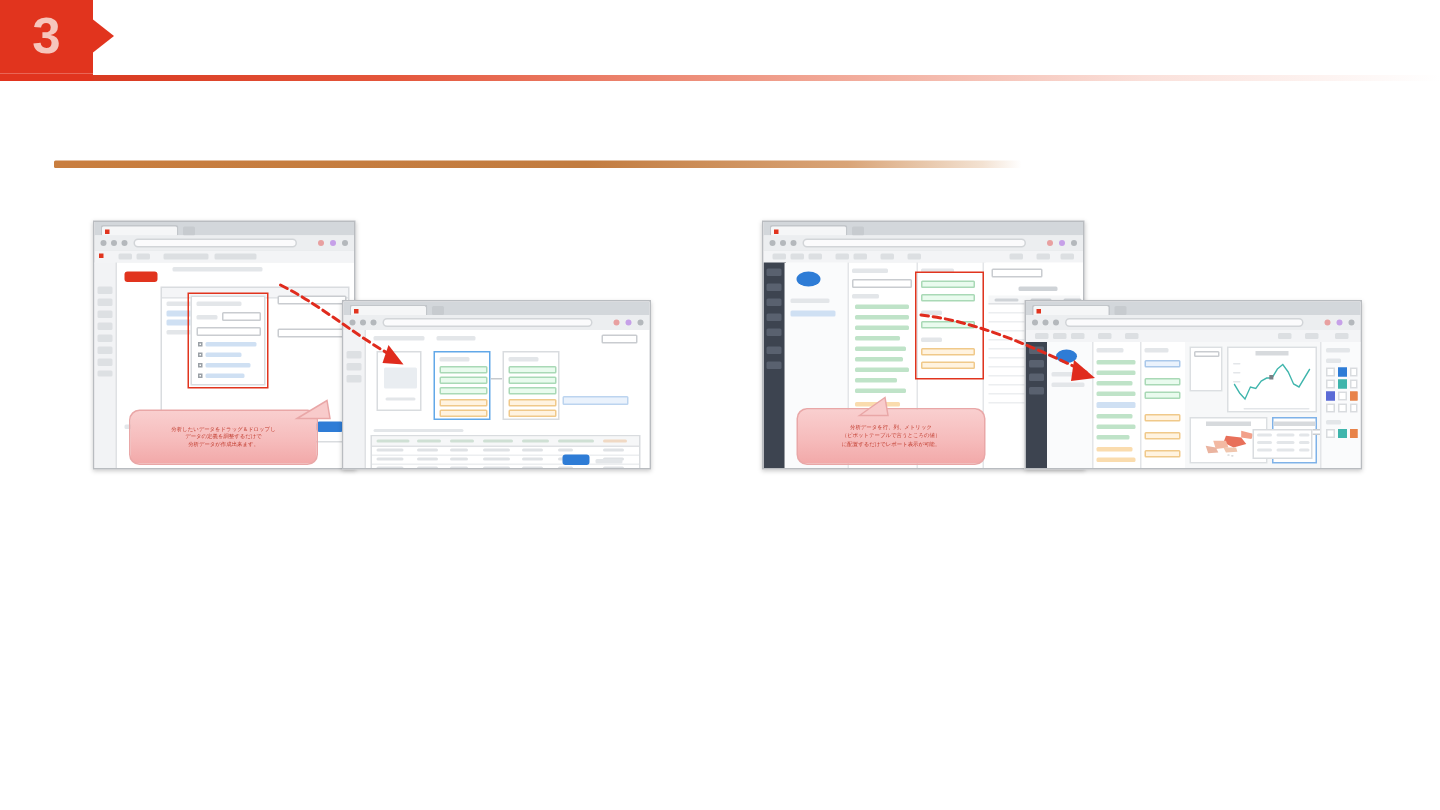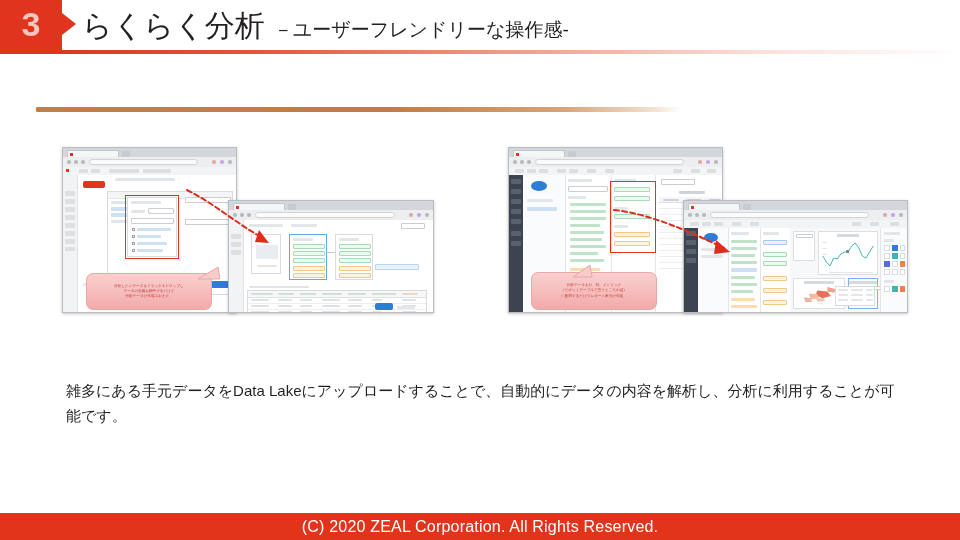--- a/index.html
+++ b/index.html
@@ -137,23 +137,20 @@
 <body>
 
 <div class="slide">
 
   <div class="hdr">
     <div class="badge">
       <div class="badge-num">3</div>
     </div>
     <div class="badge-arrow"></div>
     <div class="hdr-rule-cap"></div>
-    <div class="hdr-title">
-      <span>らくらく分析</span><span class="hdr-sub">－ユーザーフレンドリーな操作感-</span>
-    </div>
     <div class="hdr-rule"></div>
 
   </div>
 
   <div class="sec-head">
     <div class="sec-head-rule"></div>
   </div>
 
   <div>
 
@@ -599,19 +596,15 @@
         <span>分析データを行、列、メトリック</span>
         <span>（ピボットテーブルで言うところの値）</span>
         <span>に配置するだけでレポート表示が可能。</span>
       </div>
     </div>
     <svg class="callout-tail" style="left:570px;top:264px;width:26px;height:14px;" viewBox="0 0 26 14">
       <path d="M3 13 L20 1 L22 13 Z" fill="#f8cbcb" stroke="#e9a7a7" stroke-width="1"></path>
     </svg>
   </div>
 
-  <div class="body-para">雑多にある手元データをData Lakeにアップロードすることで、自動的にデータの内容を解析し、分析に利用することが可能です。</div>
-
-  <div class="footer">
-    <div class="footer-txt">(C) 2020 ZEAL Corporation. All Rights Reserved.</div>
-  </div>
+
 
 </div>
 
 </body></html>

